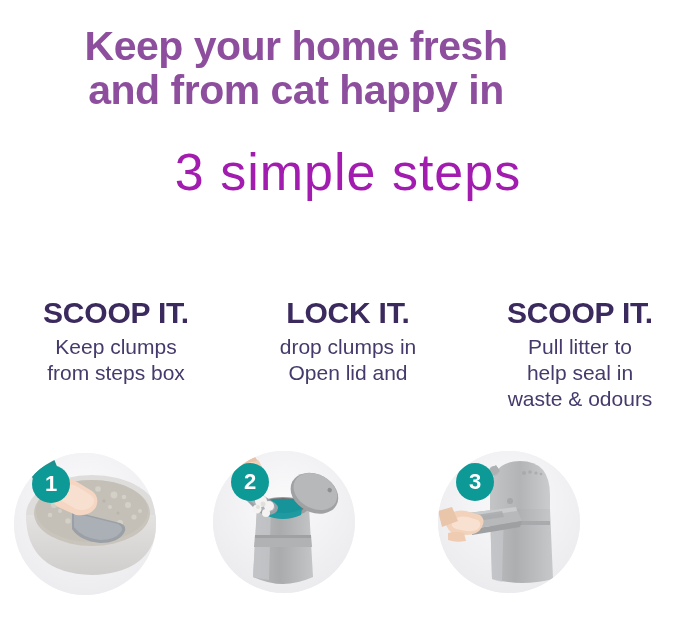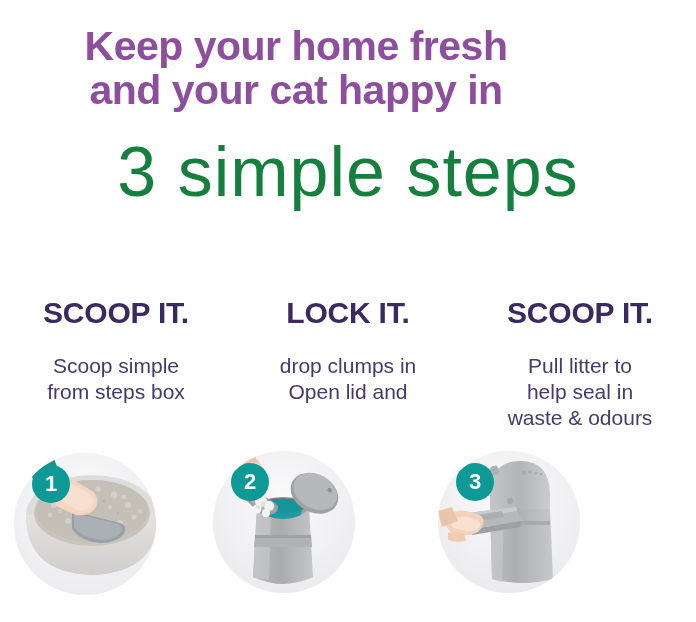--- a/index.html
+++ b/index.html
@@ -37,22 +37,22 @@
   }
   .headline-line { display: block; white-space: nowrap; }
 
   
   .subhead {
     position: absolute;
     top: 126px;
     left: 0;
     width: 696px;
     text-align: center;
-    color: #15803d;
-    font-size: 70px;
+    color: #a21caf;
+    font-size: 52px;
     line-height: 92px;
     font-weight: 300;
     letter-spacing: 1px;
     white-space: nowrap;
   }
 
   
   .steps {
     position: absolute;
     top: 296px;
@@ -65,21 +65,21 @@
     flex: 1 1 0;
     text-align: center;
     position: relative;
   }
   .step-title {
     color: #3b2a5e;
     font-weight: bold;
     font-size: 30px;
     line-height: 34px;
     letter-spacing: -0.2px;
-    margin: 0 0 23px 0;
+    margin: 0 0 4px 0;
     white-space: nowrap;
   }
   .step-desc {
     color: #453a6b;
     font-size: 21px;
     line-height: 26px;
     margin: 0;
     padding: 0 6px;
   }
   .step-desc-line { display: block; white-space: nowrap; }
@@ -123,31 +123,31 @@
   .badge-2 { left: 231px; top: 14px; }
   .badge-3 { left: 456px; top: 14px; }
 </style>
 </head>
 <body>
 
 <div class="infographic">
 
   <div class="headline">
     <span class="headline-line">Keep your home fresh</span>
-    <span class="headline-line">and your cat happy in</span>
+    <span class="headline-line">and from cat happy in</span>
   </div>
 
   <div class="subhead">3 simple steps</div>
 
   <div class="steps">
 
     <div class="step">
       <div class="step-title">SCOOP IT.</div>
       <div class="step-desc">
-        <span class="step-desc-line">Scoop simple</span>
+        <span class="step-desc-line">Keep clumps</span>
         <span class="step-desc-line">from steps box</span>
       </div>
     </div>
 
     <div class="step">
       <div class="step-title">LOCK IT.</div>
       <div class="step-desc">
         <span class="step-desc-line">drop clumps in</span>
         <span class="step-desc-line">Open lid and</span>
       </div>

